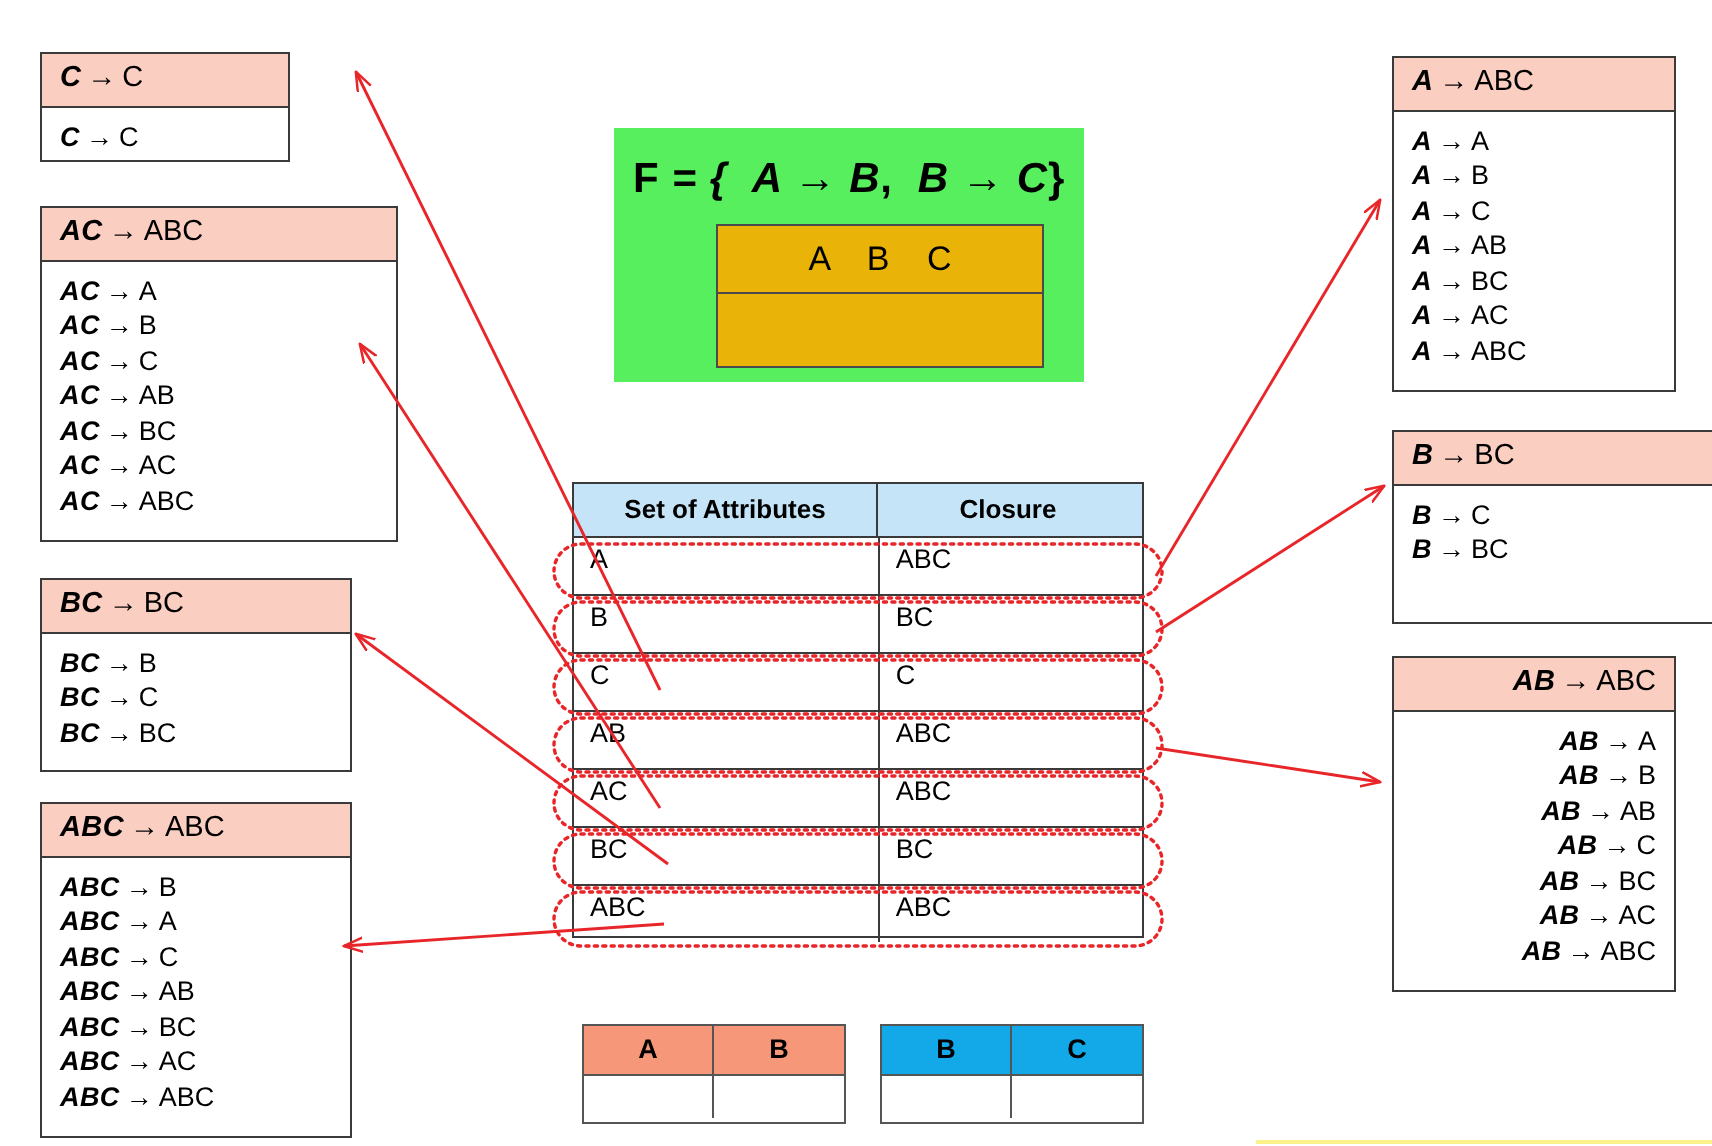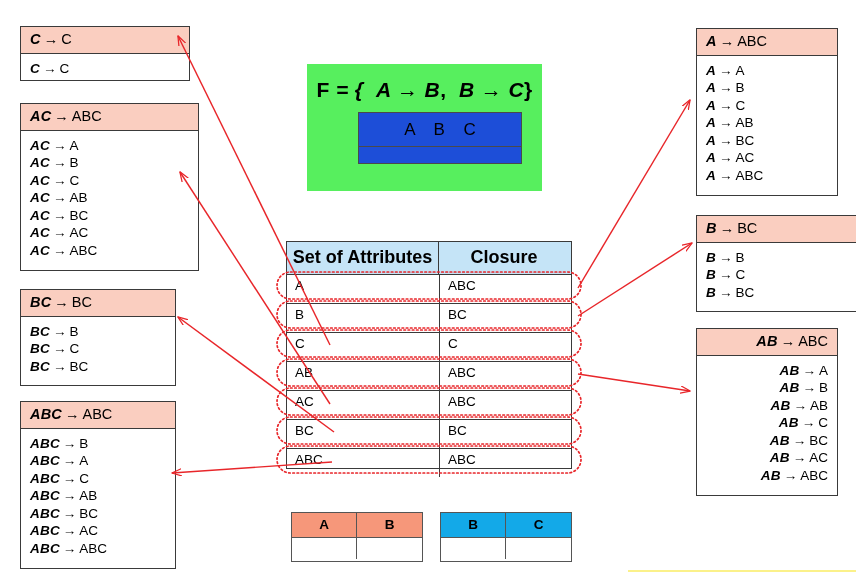--- a/index.html
+++ b/index.html
@@ -27,40 +27,40 @@
   
   .green{
     position:absolute;background:#57ef5e;box-sizing:border-box;
   }
   .green .f{
     font-size:21px;font-weight:bold;font-style:italic;
     text-align:center;padding-top:14px;letter-spacing:.4px;white-space:nowrap;
   }
   .green .f .nm{font-style:normal;}
   .gtable{
-    position:absolute;left:51px;top:48px;width:164px;height:52px;
-    border:1.6px solid #4a4a4a;background:#1d4ed8;box-sizing:border-box;text-align:center;
+    position:absolute;left:51px;top:48px;width:164px;height:72px;
+    border:1.6px solid #4a4a4a;background:#eab308;box-sizing:border-box;text-align:center;
   }
   .gtable .gt-top{
     height:33px;border-bottom:1.6px solid #4a4a4a;
     display:flex;align-items:center;justify-content:center;
     font-size:17px;letter-spacing:7px;text-indent:7px;
   }
   .gtable .gt-bot{height:32px;}
 
   
   .ctable{
     position:absolute;border:1.8px solid #3a3a3a;box-sizing:border-box;background:#fff;
   }
   .ctable .trow{display:flex;}
   .ctable .c1{width:152px;box-sizing:border-box;border-right:1.8px solid #3a3a3a;}
   .ctable .c2{width:130px;box-sizing:border-box;}
   .ctable .head{background:#c5e4f7;border-bottom:1.8px solid #3a3a3a;}
   .ctable .head .c1,.ctable .head .c2{
-    font-size:18px;font-weight:bold;text-align:center;padding:5px 0 6px 0;
+    font-size:13px;font-weight:bold;text-align:center;padding:5px 0 6px 0;
   }
   .ctable .drow{border-bottom:1.4px solid #3a3a3a;}
   .ctable .drow:last-child{border-bottom:none;}
   .ctable .drow .c1,.ctable .drow .c2{
     font-size:13.5px;padding:3px 0 4px 8px;height:21px;box-sizing:content-box;
   }
 
   
   .rtable{position:absolute;border:1.8px solid #555;box-sizing:border-box;background:#fff;}
   .rtable .rt-head{display:flex;border-bottom:1.8px solid #555;}
@@ -129,21 +129,21 @@
     <div class="trow drow">
       <div class="c1">BC</div>
       <div class="c2">BC</div>
     </div>
     <div class="trow drow">
       <div class="c1">ABC</div>
       <div class="c2">ABC</div>
     </div>
   </div>
 
-  <div class="cbox" style="left:20px;top:26px;width:170px;height:55px;">
+  <div class="cbox" style="left:20px;top:26px;width:125px;height:55px;">
     <div class="hdr">
       <span class="lhs">C</span><span class="arw">→</span><span class="rhs">C</span>
     </div>
     <div class="body">
       <div class="row">
         <span class="lhs">C</span><span class="arw">→</span><span class="rhs">C</span>
       </div>
     </div>
   </div>
 
@@ -201,21 +201,20 @@
       <div class="row"><span class="lhs">A</span><span class="arw">→</span><span class="rhs">AC</span></div>
       <div class="row"><span class="lhs">A</span><span class="arw">→</span><span class="rhs">ABC</span></div>
     </div>
   </div>
 
   <div class="cbox" style="left:696px;top:215px;width:163px;height:97px;">
     <div class="hdr">
       <span class="lhs">B</span><span class="arw">→</span><span class="rhs">BC</span>
     </div>
     <div class="body">
-      <div class="row"><span class="lhs">B</span><span class="arw">→</span><span class="rhs">B</span></div>
       <div class="row"><span class="lhs">B</span><span class="arw">→</span><span class="rhs">C</span></div>
       <div class="row"><span class="lhs">B</span><span class="arw">→</span><span class="rhs">BC</span></div>
     </div>
   </div>
 
   <div class="cbox" style="left:696px;top:328px;width:142px;height:168px;text-align:right;">
     <div class="hdr">
       <span class="lhs">AB</span><span class="arw">→</span><span class="rhs">ABC</span>
     </div>
     <div class="body">

